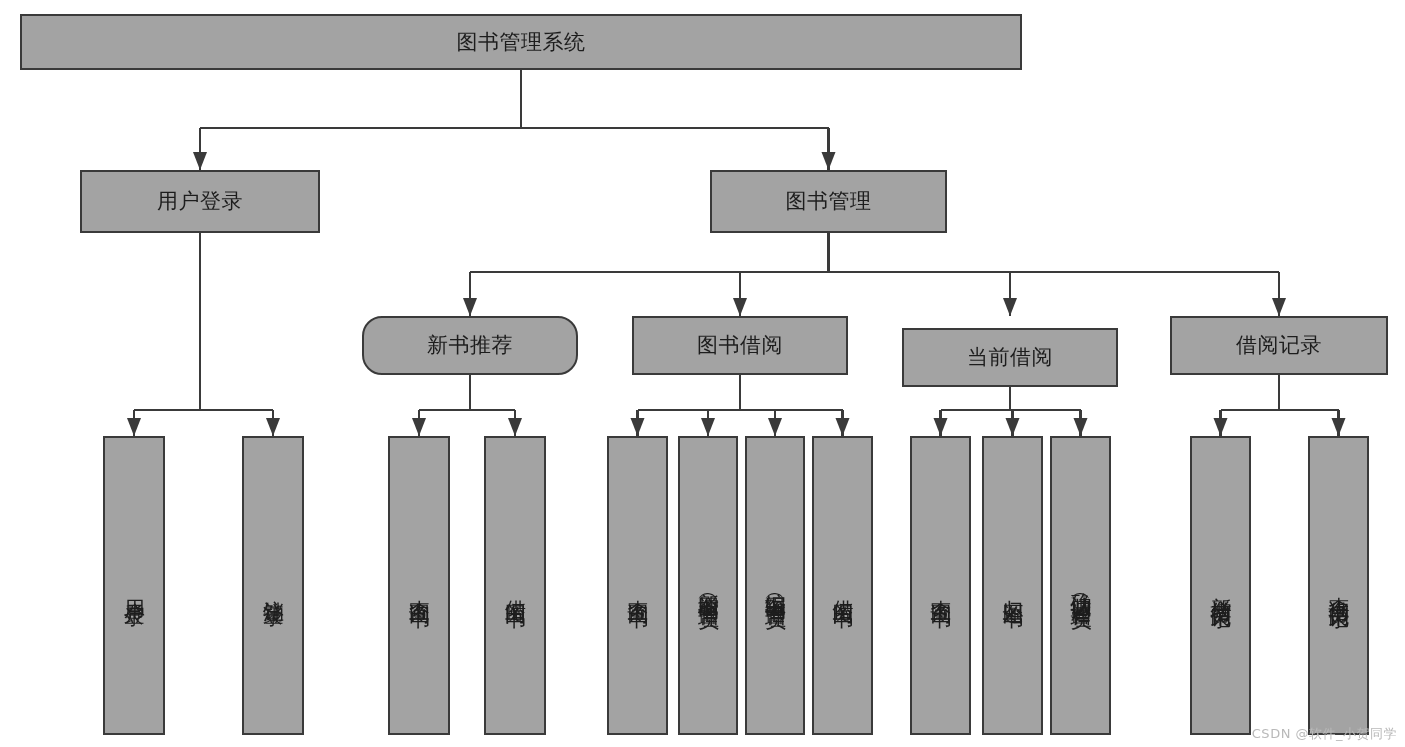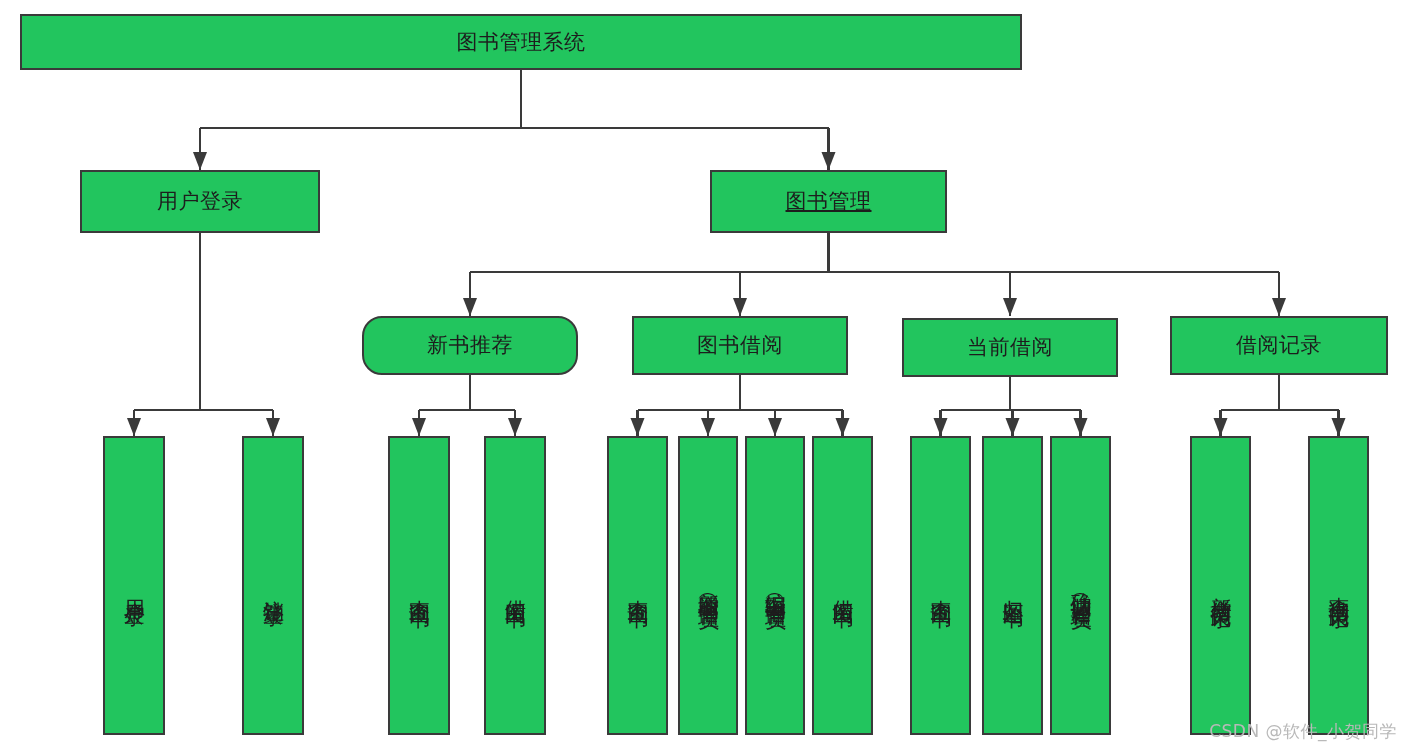--- a/index.html
+++ b/index.html
@@ -21,21 +21,21 @@
     position: absolute;
     left: 0;
     top: 0;
     width: 1405px;
     height: 747px;
     pointer-events: none;
   }
   .node {
     position: absolute;
     box-sizing: border-box;
-    background: #22c55e;
+    background: #a3a3a3;
     border: 2.5px solid #3a3a3a;
     display: flex;
     align-items: center;
     justify-content: center;
     overflow: hidden;
   }
   .node .label {
     color: #1d1d1d;
     line-height: 1.16;
     text-align: center;
@@ -55,21 +55,21 @@
     text-orientation: upright;
     font-size: 21px;
     letter-spacing: 2.5px;
     line-height: 1;
     max-height: 100%;
   }
   .watermark {
     position: absolute;
     right: 8px;
     bottom: 4px;
-    font-size: 17px;
+    font-size: 13px;
     color: #b9b9b9;
     letter-spacing: 0.5px;
     white-space: nowrap;
     font-family: "DejaVu Sans", "Liberation Sans", sans-serif;
   }
 </style>
 </head>
 <body>
 
 <div id="canvas">
@@ -128,29 +128,29 @@
       <path d="M 1331.5 418 L 1345.5 418 L 1338.5 436 Z" fill="#3a3a3a"></path>
     </svg>
   <div id="nodes">
       <div class="node horizontal" style="left: 20px; top: 14px; width: 1002px; height: 56px; border-color: rgb(58, 58, 58);">
         <span class="label" style="color: rgb(29, 29, 29);">图书管理系统</span>
       </div>
       <div class="node horizontal" style="left: 80px; top: 170px; width: 240px; height: 63px; border-color: rgb(58, 58, 58);">
         <span class="label" style="color: rgb(29, 29, 29);">用户登录</span>
       </div>
       <div class="node horizontal" style="left: 710px; top: 170px; width: 237px; height: 63px; border-color: rgb(58, 58, 58);">
-        <span class="label" style="color: rgb(29, 29, 29); text-decoration: underline;">图书管理</span>
+        <span class="label" style="color: rgb(29, 29, 29);">图书管理</span>
       </div>
       <div class="node horizontal" style="left: 362px; top: 316px; width: 216px; height: 59px; border-color: rgb(58, 58, 58); border-radius: 20px;">
         <span class="label" style="color: rgb(29, 29, 29);">新书推荐</span>
       </div>
       <div class="node horizontal" style="left: 632px; top: 316px; width: 216px; height: 59px; border-color: rgb(58, 58, 58);">
         <span class="label" style="color: rgb(29, 29, 29);">图书借阅</span>
       </div>
-      <div class="node horizontal" style="left: 902px; top: 318px; width: 216px; height: 59px; border-color: rgb(58, 58, 58);">
+      <div class="node horizontal" style="left: 902px; top: 328px; width: 216px; height: 59px; border-color: rgb(58, 58, 58);">
         <span class="label" style="color: rgb(29, 29, 29);">当前借阅</span>
       </div>
       <div class="node horizontal" style="left: 1170px; top: 316px; width: 218px; height: 59px; border-color: rgb(58, 58, 58); align-items: center;">
         <span class="label" style="color: rgb(29, 29, 29);">借阅记录</span>
       </div>
       <div class="node vertical" style="left: 103px; top: 436px; width: 62px; height: 299px; border-color: rgb(58, 58, 58);">
         <span class="label" style="color: rgb(29, 29, 29);">用户登录</span>
       </div>
       <div class="node vertical" style="left: 242px; top: 436px; width: 62px; height: 299px; border-color: rgb(58, 58, 58);">
         <span class="label" style="color: rgb(29, 29, 29);">注销登录</span>

